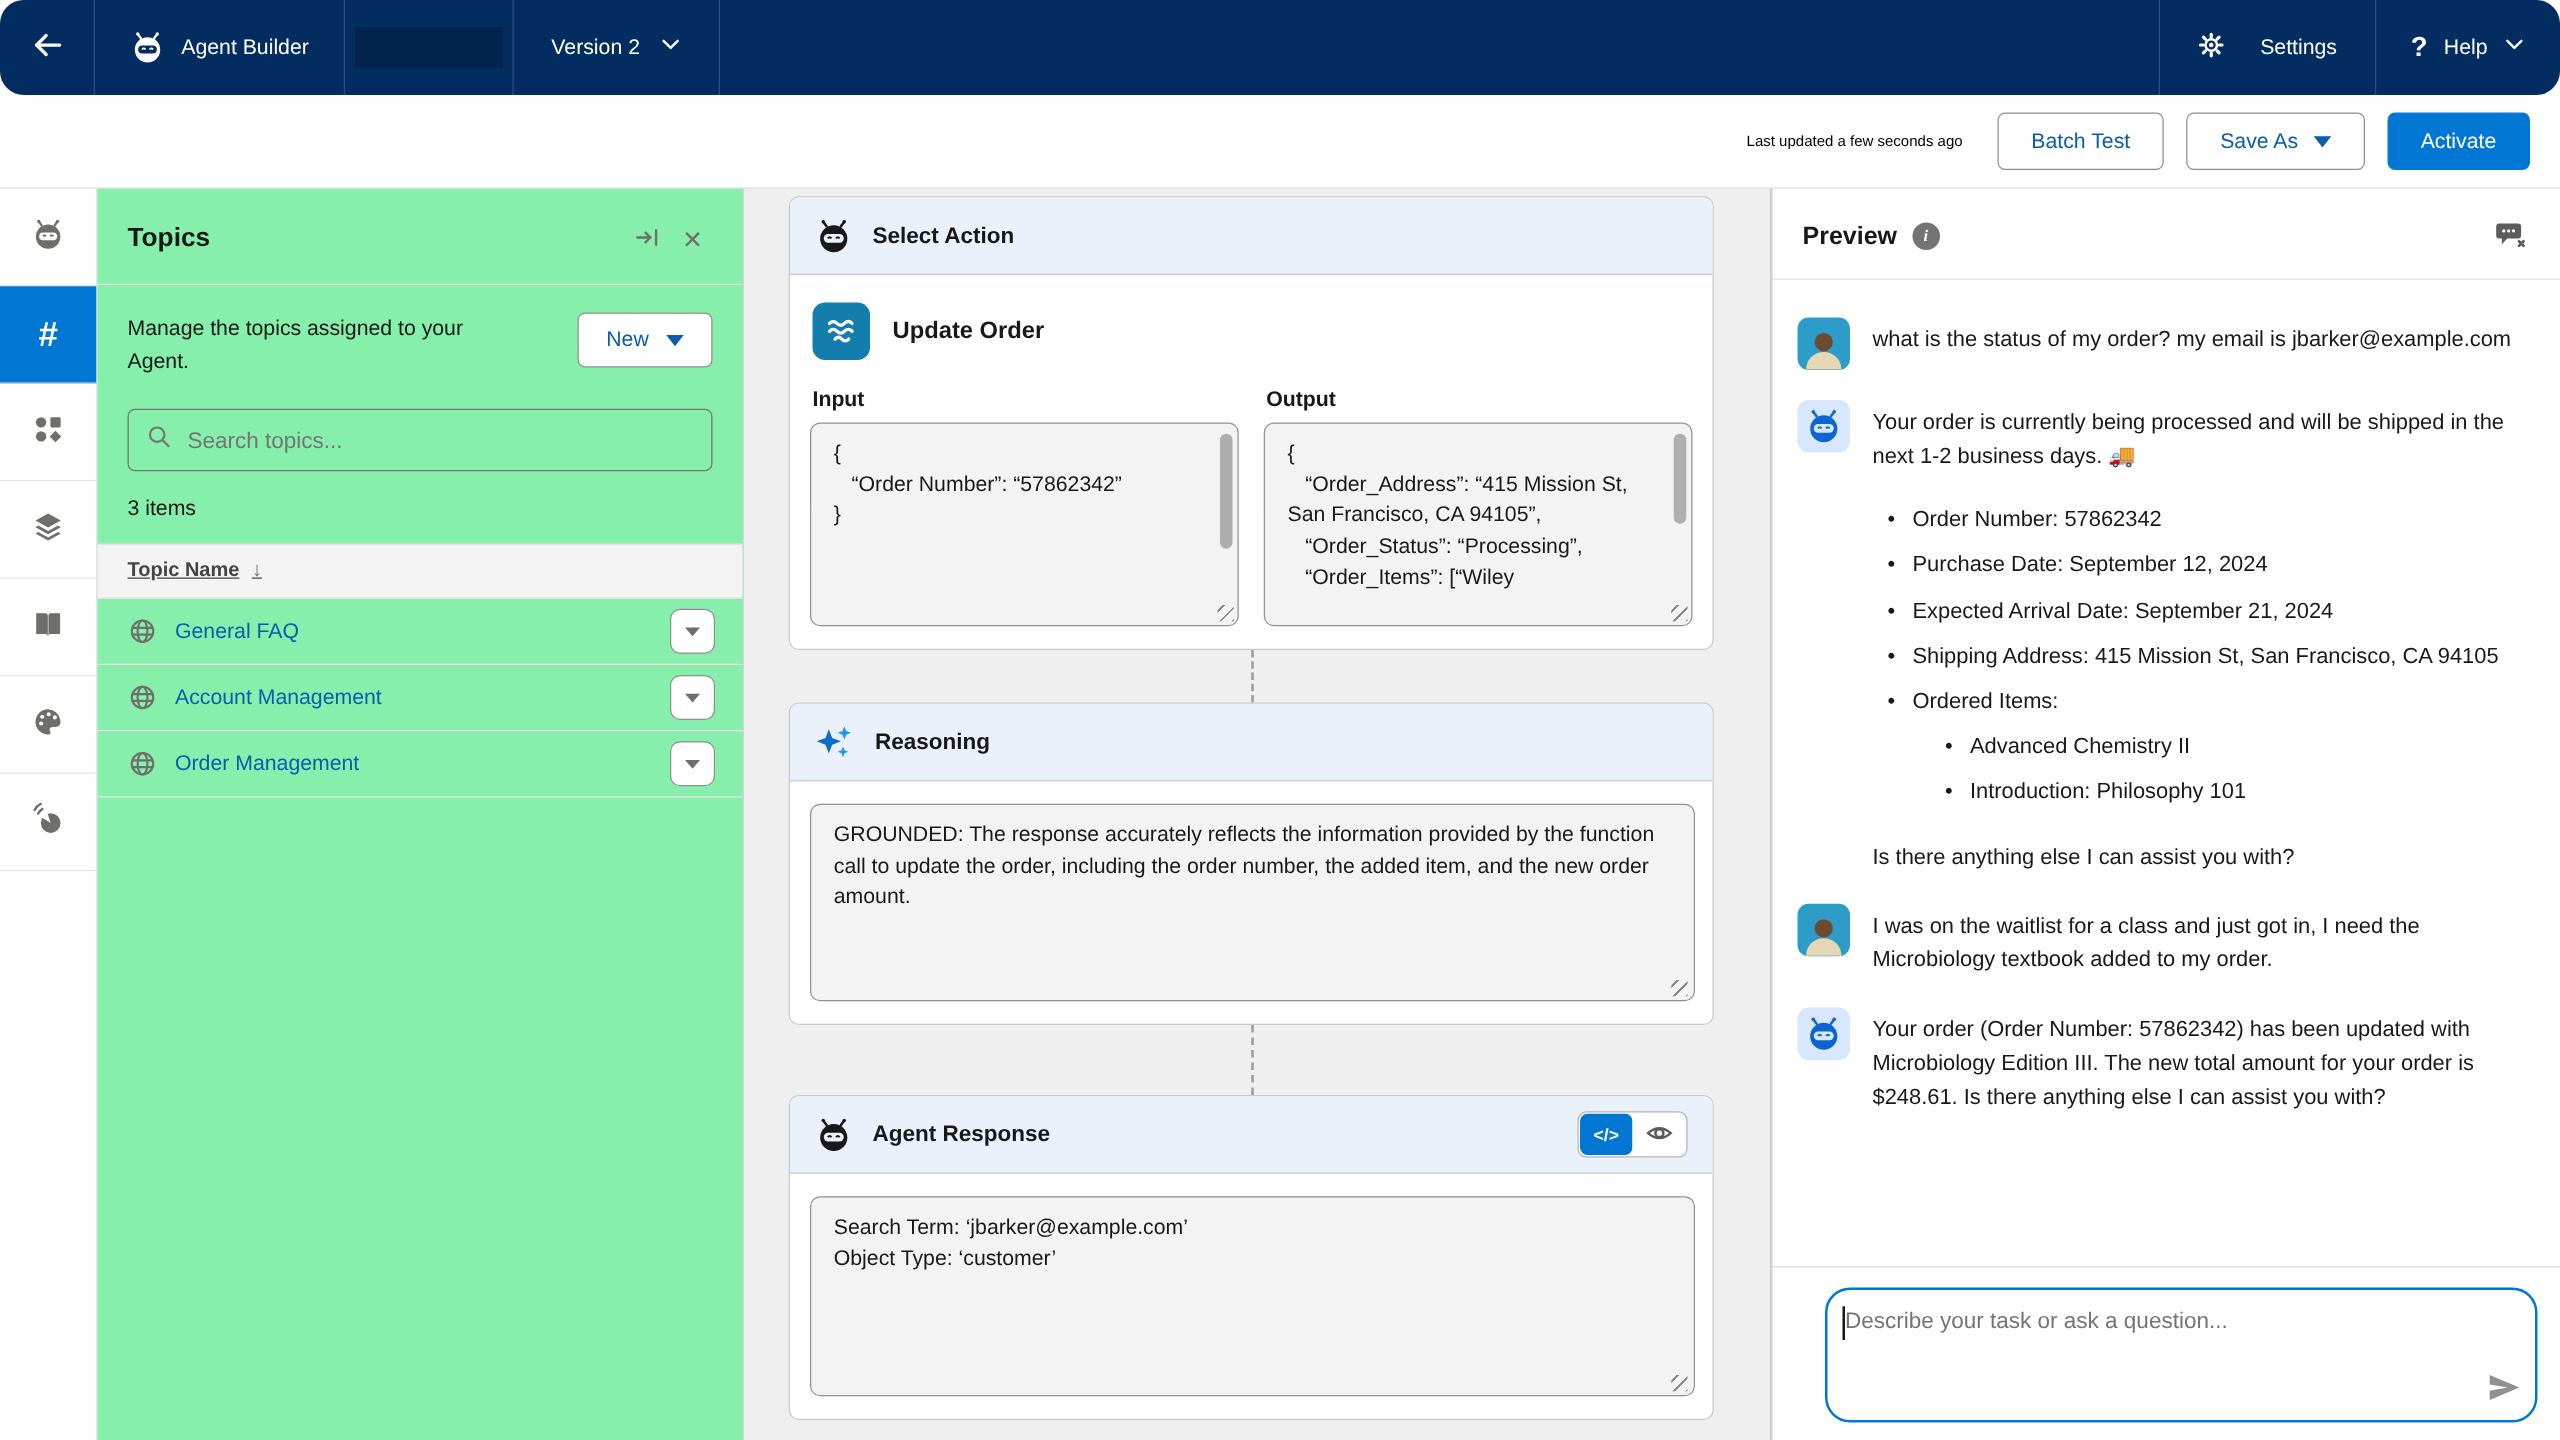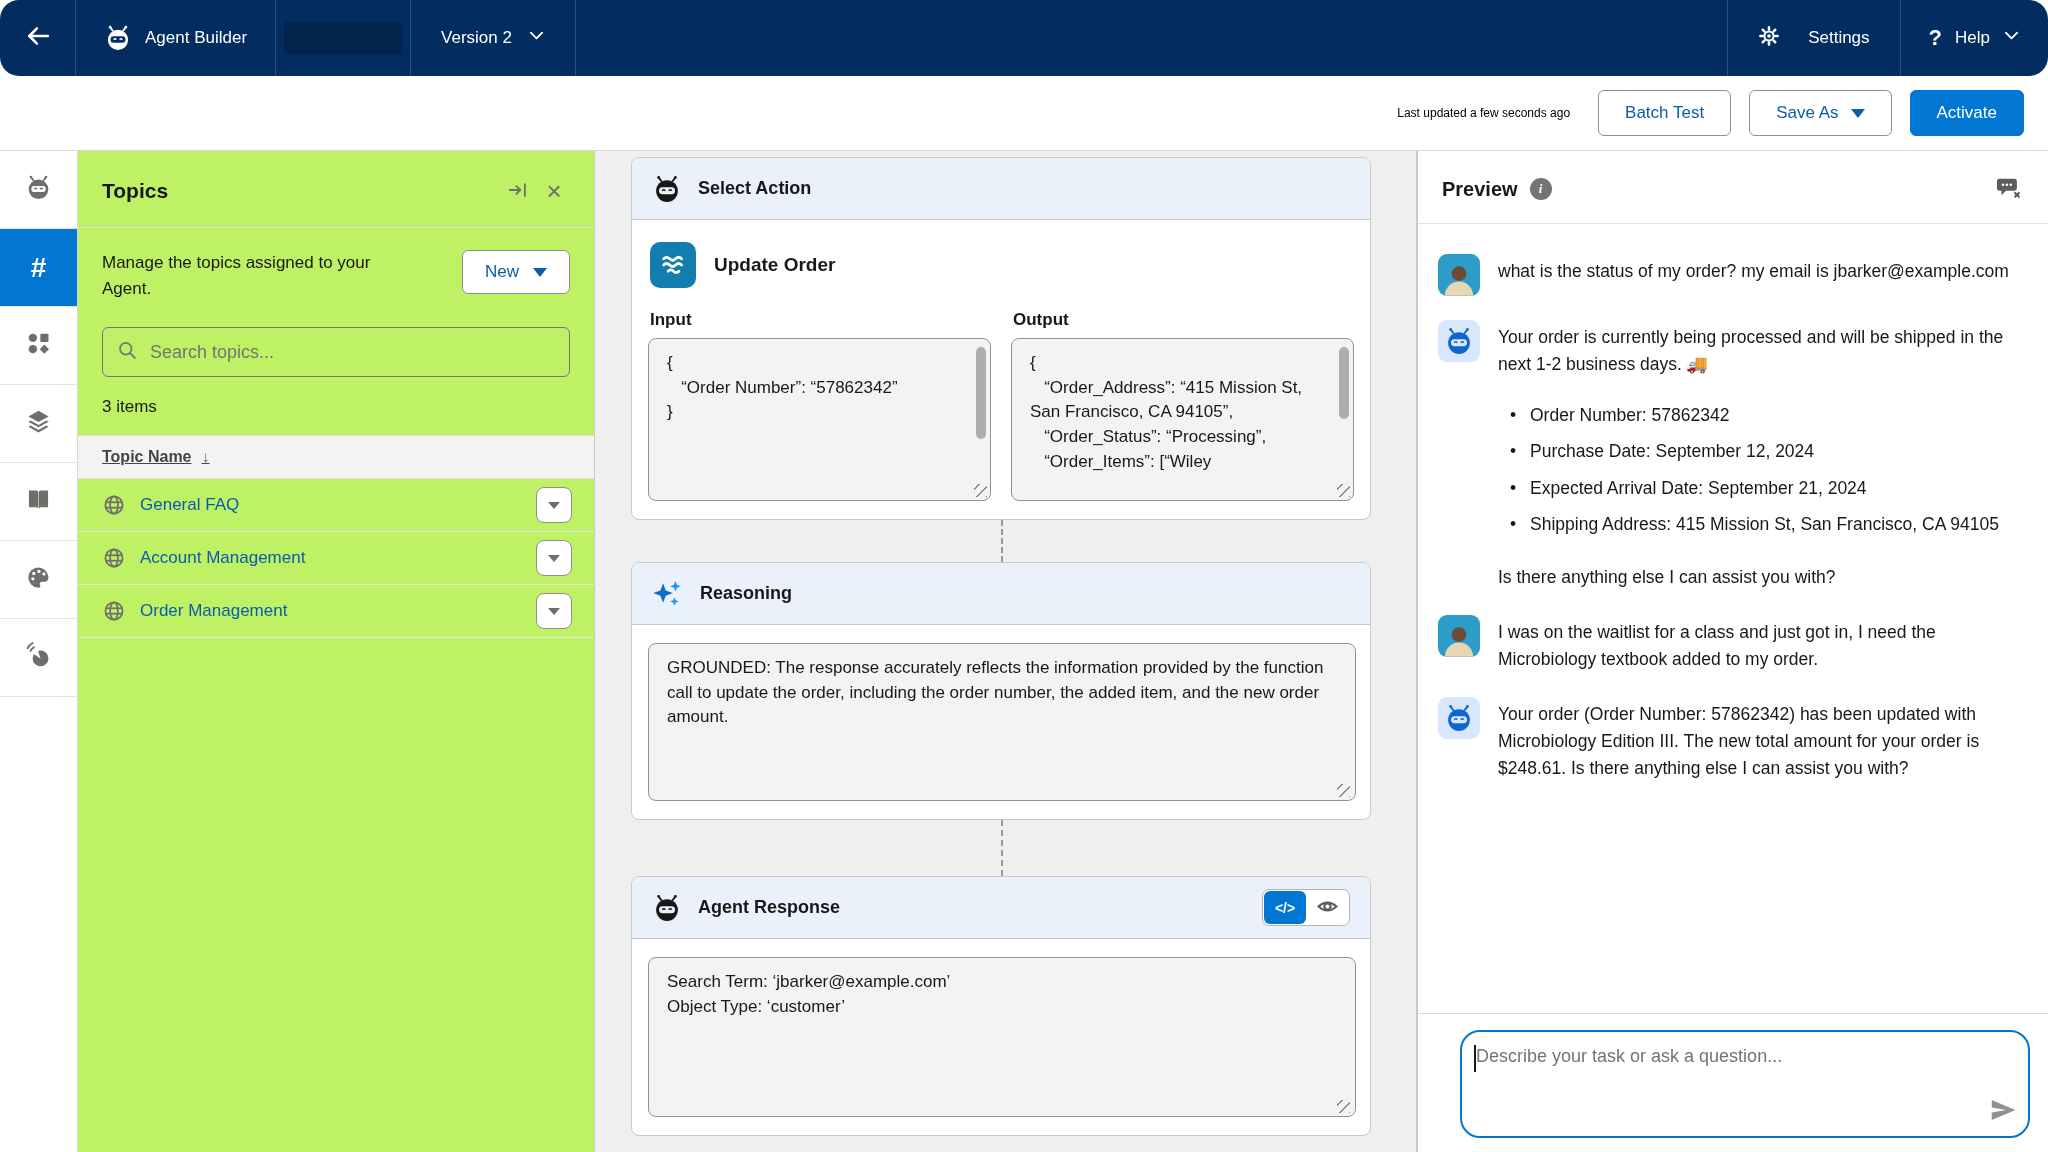--- a/index.html
+++ b/index.html
@@ -35,21 +35,21 @@
   .main { position:absolute; top:151px; left:0; right:0; bottom:0; display:flex; }
 
   
   .rail { width:78px; background:#fff; border-right:1px solid #d9d9d9; }
   .rail-item { height:78px; display:flex; align-items:center; justify-content:center; border-bottom:1px solid #e5e5e5; color:#706e6b; cursor:pointer; --rail-bg:#fff; }
   .rail-item.active { background:#0176d3; color:#fff; --rail-bg:#0176d3; }
   .rail-item svg { width:27px; height:27px; }
   .hash-glyph { font-size:28px; font-weight:700; }
 
   
-  .topics { width:517px; background:#bef264; border-right:1px solid #c9c9c9; display:flex; flex-direction:column; }
+  .topics { width:517px; background:#86efac; border-right:1px solid #c9c9c9; display:flex; flex-direction:column; }
   .topics-header { display:flex; align-items:center; padding:22px 22px 18px 24px; border-bottom:1px solid #e0e0e0; }
   .topics-title { font-size:21px; font-weight:700; flex:1; }
   .icon-btn { background:none; border:none; color:#706e6b; cursor:pointer; display:inline-flex; align-items:center; justify-content:center; width:36px; height:36px; font-family:inherit; }
   .icon-btn svg { width:22px; height:22px; }
   .close-glyph { font-size:26px; color:#706e6b; line-height:1; }
   .topics-body { padding:22px 24px 0 24px; }
   .topics-desc-row { display:flex; gap:14px; }
   .topics-desc { font-size:17px; line-height:1.5; color:#181818; width:300px; }
   .new-btn { margin-left:auto; height:44px; padding:0 22px; background:#fff; border:1px solid #8f8f8f; border-radius:6px; color:#0b5cab; font-size:17px; display:inline-flex; align-items:center; gap:14px; cursor:pointer; font-family:inherit; }
   .new-tri { width:0;height:0;border-left:7px solid transparent;border-right:7px solid transparent;border-top:9px solid #0b5cab; }
@@ -533,20 +533,27 @@
                 <use href="#sym-bot"></use>
               </svg>
             </span>
           <div class="msg-text">
             <span>Your order is currently being processed and will be shipped in the next 1-2 business days. 🚚</span>
             <ul>
               <li>Order Number: 57862342</li>
               <li>Purchase Date: September 12, 2024</li>
               <li>Expected Arrival Date: September 21, 2024</li>
               <li>Shipping Address: 415 Mission St, San Francisco, CA 94105</li>
+              <li>
+                <span>Ordered Items:</span>
+                <ul>
+                  <li>Advanced Chemistry II</li>
+                  <li>Introduction: Philosophy 101</li>
+                </ul>
+              </li>
             </ul>
             <div class="followup">Is there anything else I can assist you with?</div>
           </div>
         </div>
 
         <div class="msg">
           <span class="avatar user">
               <svg viewBox="0 0 24 24">
                 <use href="#sym-person"></use>
               </svg>

